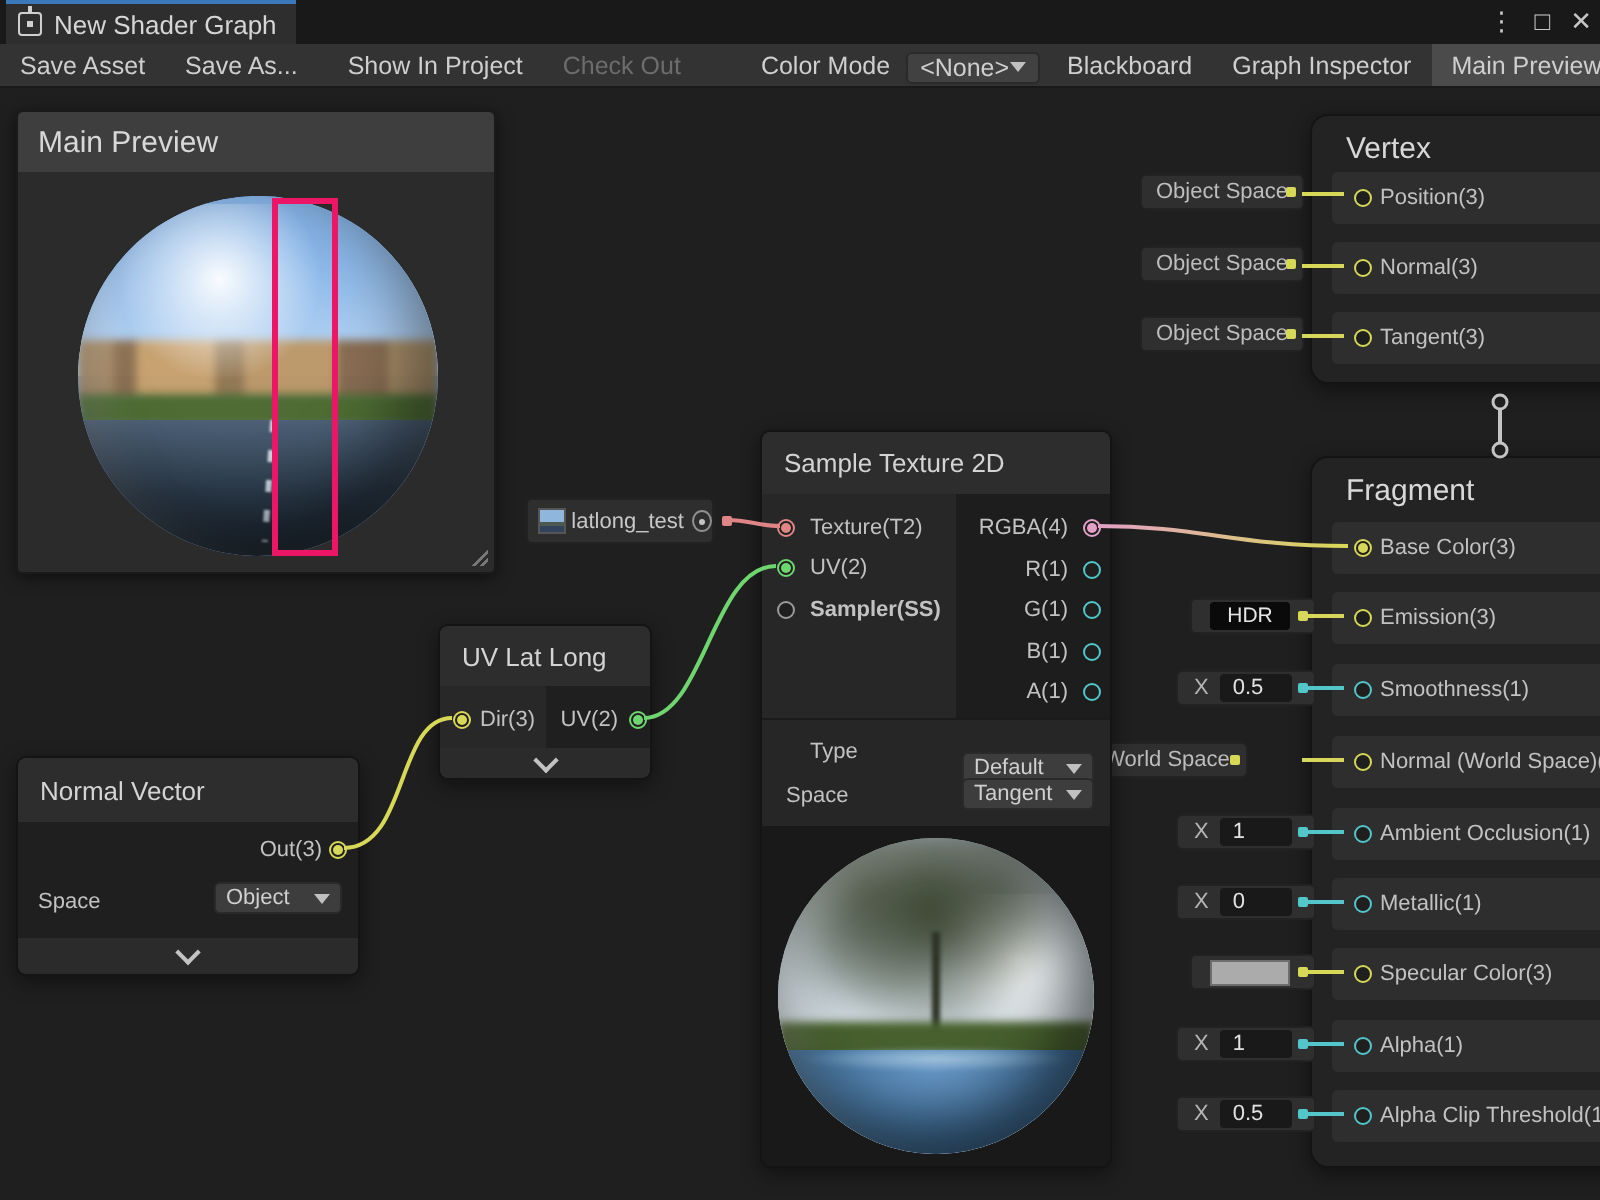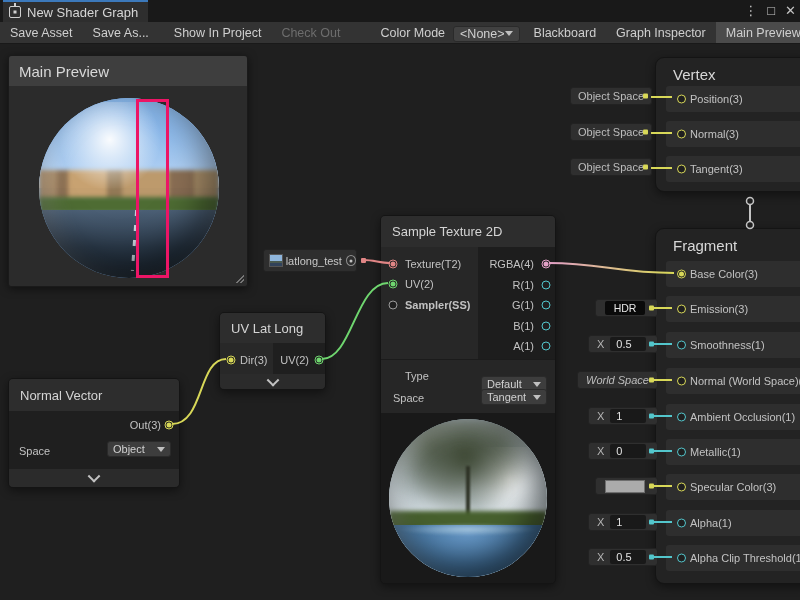--- a/index.html
+++ b/index.html
@@ -239,21 +239,21 @@
 
     <div class="chip" style="left:595px;top:255px;width:63px;">
       <span class="hdr-badge">HDR</span>
       <span class="chip-dot c-yellow"></span>
     </div>
     <div class="chip" style="left:588px;top:291px;width:70px;">
       <span class="x-label">X</span>
       <span class="x-field">0.5</span>
       <span class="chip-dot c-teal"></span>
     </div>
-    <div class="chip" style="left:577px;top:327px;width:81px;font-style:italic;">
+    <div class="chip" style="left:543px;top:327px;width:81px;">
       <span class="word">World Space</span>
       <span class="chip-dot c-yellow"></span>
     </div>
     <div class="chip" style="left:588px;top:363px;width:70px;">
       <span class="x-label">X</span>
       <span class="x-field">1</span>
       <span class="chip-dot c-teal"></span>
     </div>
     <div class="chip" style="left:588px;top:398px;width:70px;">
       <span class="x-label">X</span>

